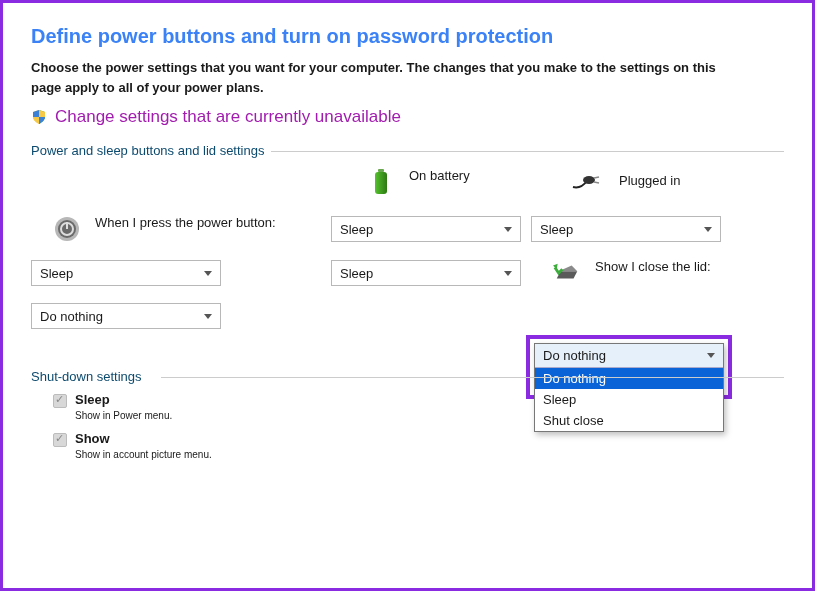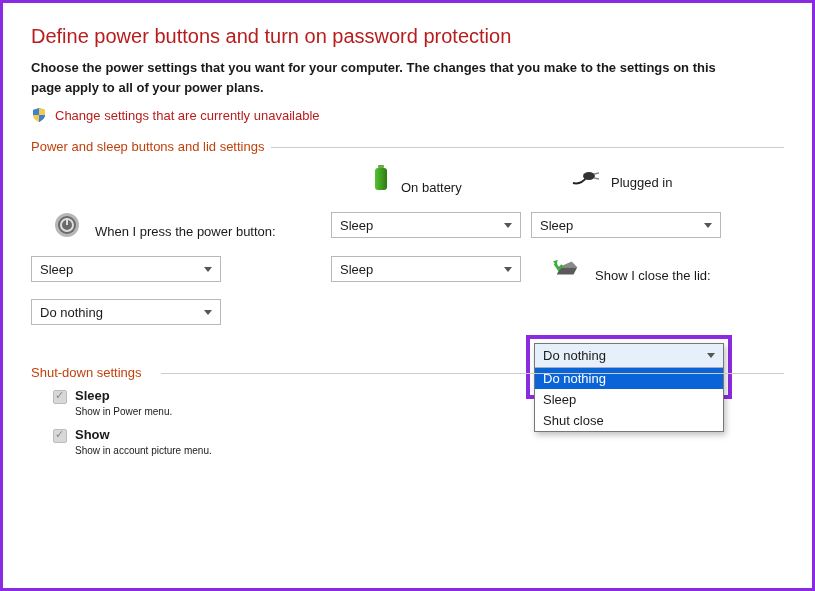--- a/index.html
+++ b/index.html
@@ -11,50 +11,50 @@
     background: #fff;
   }
   .frame {
     width: 815px;
     height: 591px;
     border: 3px solid #8a2be2;
     padding: 18px 28px;
     position: relative;
   }
   .page-title {
-    color: #b91c1c;
+    color: #3b82f6;
     font-size: 20px;
-    font-weight: 400;
+    font-weight: 700;
     margin: 4px 0 10px 0;
   }
   .intro {
     font-size: 13px;
     line-height: 1.5;
     margin-bottom: 10px;
     max-width: 700px;
     font-weight: bold;
   }
   .link-row {
     display: flex;
     align-items: center;
     gap: 8px;
     margin-bottom: 16px;
   }
   .link {
-    color: #b91c1c;
+    color: #a21caf;
     cursor: pointer;
-    font-size: 13px;
+    font-size: 17px;
   }
   .shield {
     width: 16px; height: 16px;
     display: inline-block;
   }
   .section-label {
     font-size: 13px;
-    color: #c2410c;
+    color: #0c4a6e;
     margin: 6px 0 8px 0;
     position: relative;
   }
   .section-label::after {
     content: "";
     position: absolute;
     top: 50%;
     height: 1px;
     background: #ccc;
   }
@@ -62,28 +62,28 @@
   .sec2::after { left: 130px; right: 0; }
   .grid {
     display: grid;
     grid-template-columns: 300px 200px 200px;
     row-gap: 16px;
     align-items: center;
     margin-top: 10px;
   }
   .col-header {
     display: flex;
-    align-items: flex-end;
-    gap: 10px;
+    align-items: flex-start;
+    gap: 18px;
     justify-content: flex-start;
     padding-left: 40px;
   }
   .row-label {
     display: flex;
-    align-items: flex-end;
+    align-items: flex-start;
     gap: 14px;
     padding-left: 22px;
   }
   .row-icon {
     width: 28px; height: 28px;
     flex: 0 0 28px;
     display: flex; align-items: center; justify-content: center;
   }
   .select {
     height: 26px;

